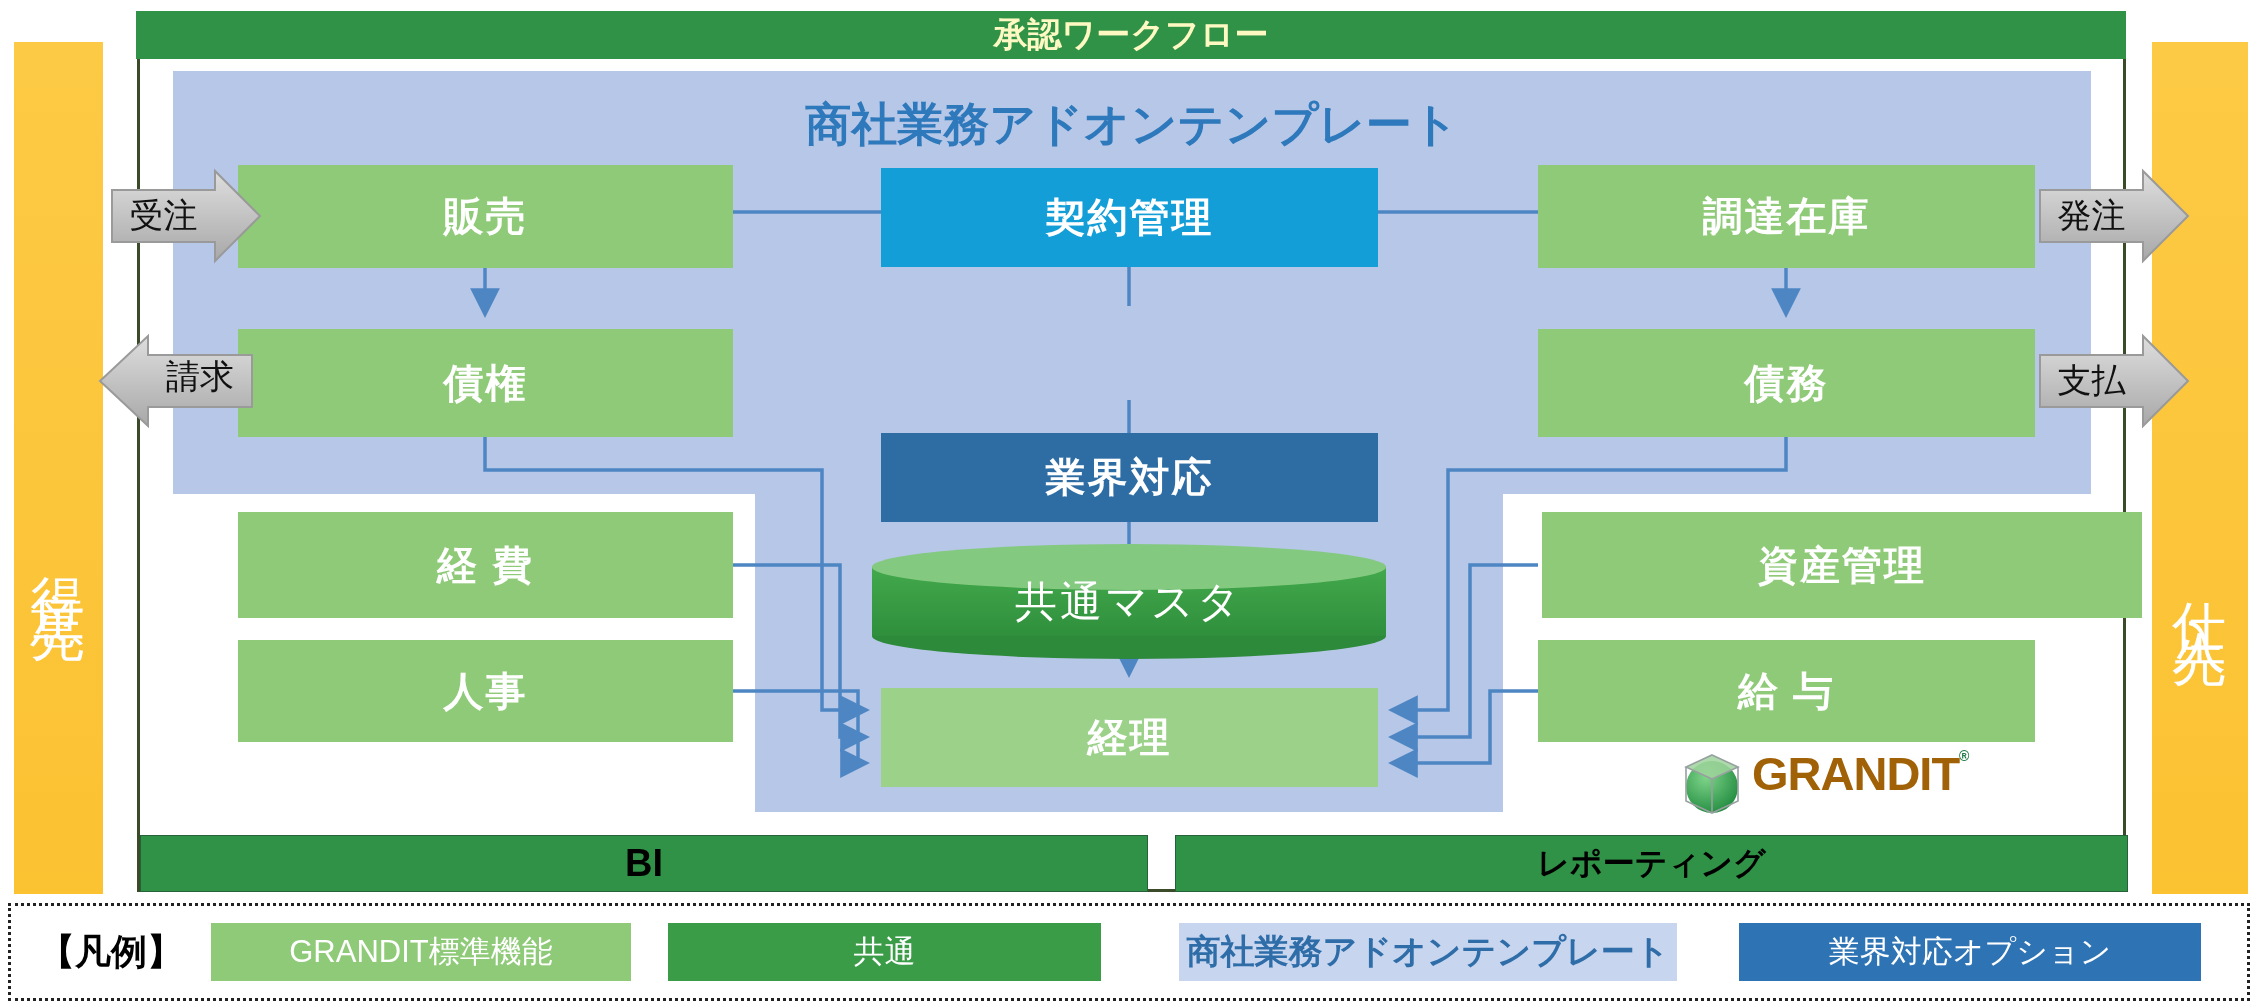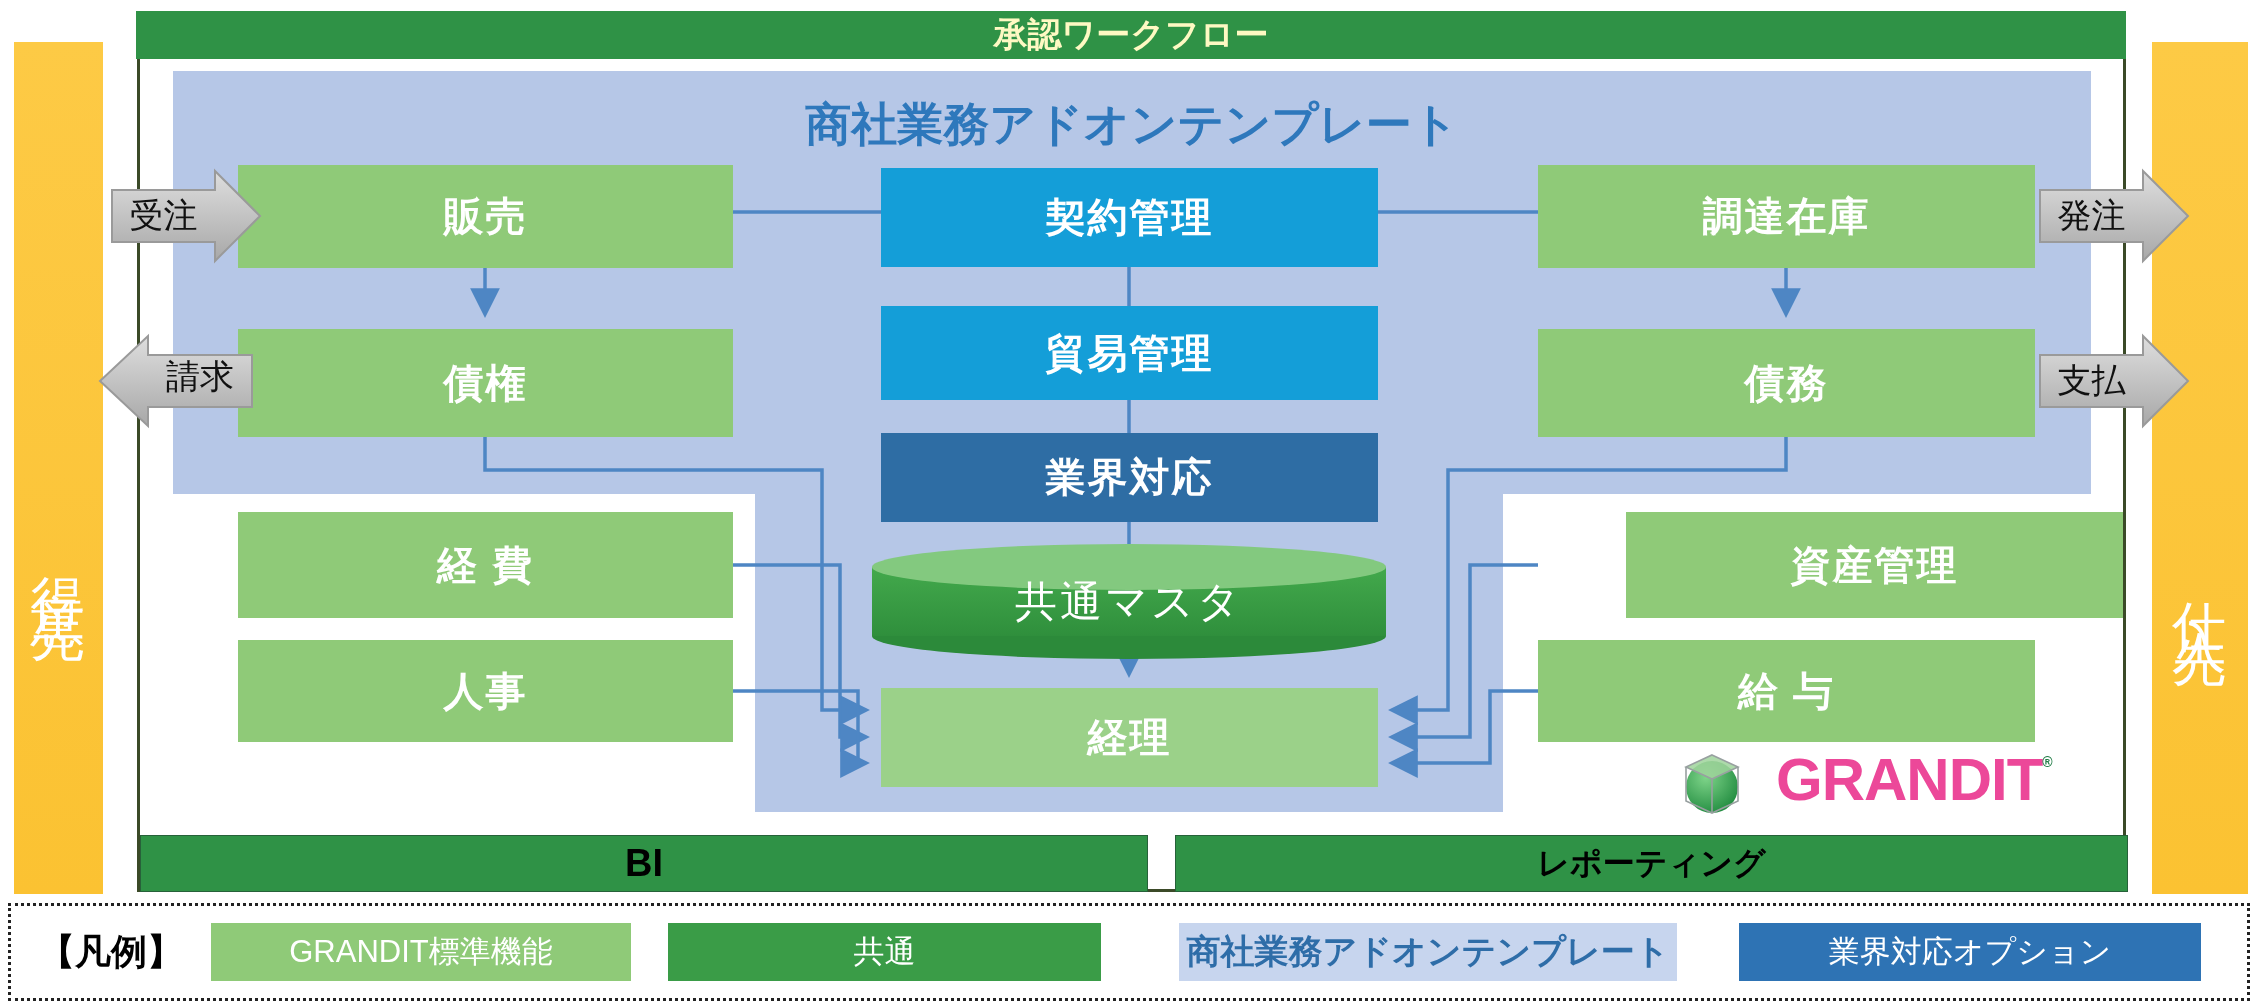--- a/index.html
+++ b/index.html
@@ -33,21 +33,21 @@
   .bottom-bar{position:absolute;top:835px;height:55px;background:#2f9246;z-index:2;
               display:flex;align-items:center;justify-content:center;color:#000000;
               font-weight:700;border:1px solid #27613a;}
   
   #wires{position:absolute;left:0;top:0;z-index:1;}
   #gray-arrows{position:absolute;left:0;top:0;z-index:3;pointer-events:none;}
   .flow-label{position:absolute;z-index:4;display:flex;align-items:center;justify-content:center;
               color:#111111;font-size:34px;font-weight:400;}
   
   #logo{position:absolute;left:1680px;top:750px;z-index:2;display:flex;align-items:center;}
-  #logo-text{color:#ec4899;font-size:60px;font-weight:800;letter-spacing:-1px;line-height:1;margin-left:24px;}
+  #logo-text{color:#a16207;font-size:47px;font-weight:800;letter-spacing:-1px;line-height:1;}
   #logo-reg{color:#1f7b45;font-size:14px;font-weight:700;vertical-align:top;position:relative;top:-18px;}
   
   #legend{position:absolute;left:8px;top:903px;width:2236px;height:92px;
           border:3px dotted #222222;background:#ffffff;z-index:2;}
   #legend-title{position:absolute;left:28px;top:0;height:92px;display:flex;align-items:center;
                 color:#000000;font-size:36px;font-weight:700;}
   .legend-box{position:absolute;top:17px;height:58px;display:flex;align-items:center;
               justify-content:center;font-size:31px;}
   .lg-std{background:#8fca78;color:#ffffff;}
   .lg-common{background:#3a9c47;color:#ffffff;}
@@ -128,27 +128,26 @@
       </g>
     </g>
   </svg>
 
   <div class="box g-std" style="left:238px;top:165px;width:495px;height:103px;">販売</div>
   <div class="box g-std" style="left:238px;top:329px;width:495px;height:108px;">債権</div>
   <div class="box g-std" style="left:238px;top:512px;width:495px;height:106px;">経 費</div>
   <div class="box g-std" style="left:238px;top:640px;width:495px;height:102px;">人事</div>
 
   <div class="box b-cyan" style="left:881px;top:168px;width:497px;height:99px;">契約管理</div>
-  <div class="box b-cyan" style="left:881px;top:306px;width:497px;height:94px;">貿易管理</div>
   <div class="box b-dark" style="left:881px;top:433px;width:497px;height:89px;">業界対応</div>
   <div class="box g-keiri" style="left:881px;top:688px;width:497px;height:99px;">経理</div>
 
   <div class="box g-std" style="left:1538px;top:165px;width:497px;height:103px;">調達在庫</div>
   <div class="box g-std" style="left:1538px;top:329px;width:497px;height:108px;">債務</div>
-  <div class="box g-std" style="left:1626px;top:512px;width:497px;height:106px;">資産管理</div>
+  <div class="box g-std" style="left:1542px;top:512px;width:600px;height:106px;">資産管理</div>
   <div class="box g-std" style="left:1538px;top:640px;width:497px;height:102px;">給 与</div>
 
   <div id="cyl-label">共通マスタ</div>
 
   <div class="bottom-bar" style="left:140px;width:1006px;font-size:38px;">BI</div>
   <div class="bottom-bar" style="left:1175px;width:951px;font-size:32px;">レポーティング</div>
 
   <svg id="gray-arrows" width="2260" height="1001" viewBox="0 0 2260 1001">
     <defs>
       <linearGradient id="gry" x1="0" y1="0" x2="0" y2="1">

